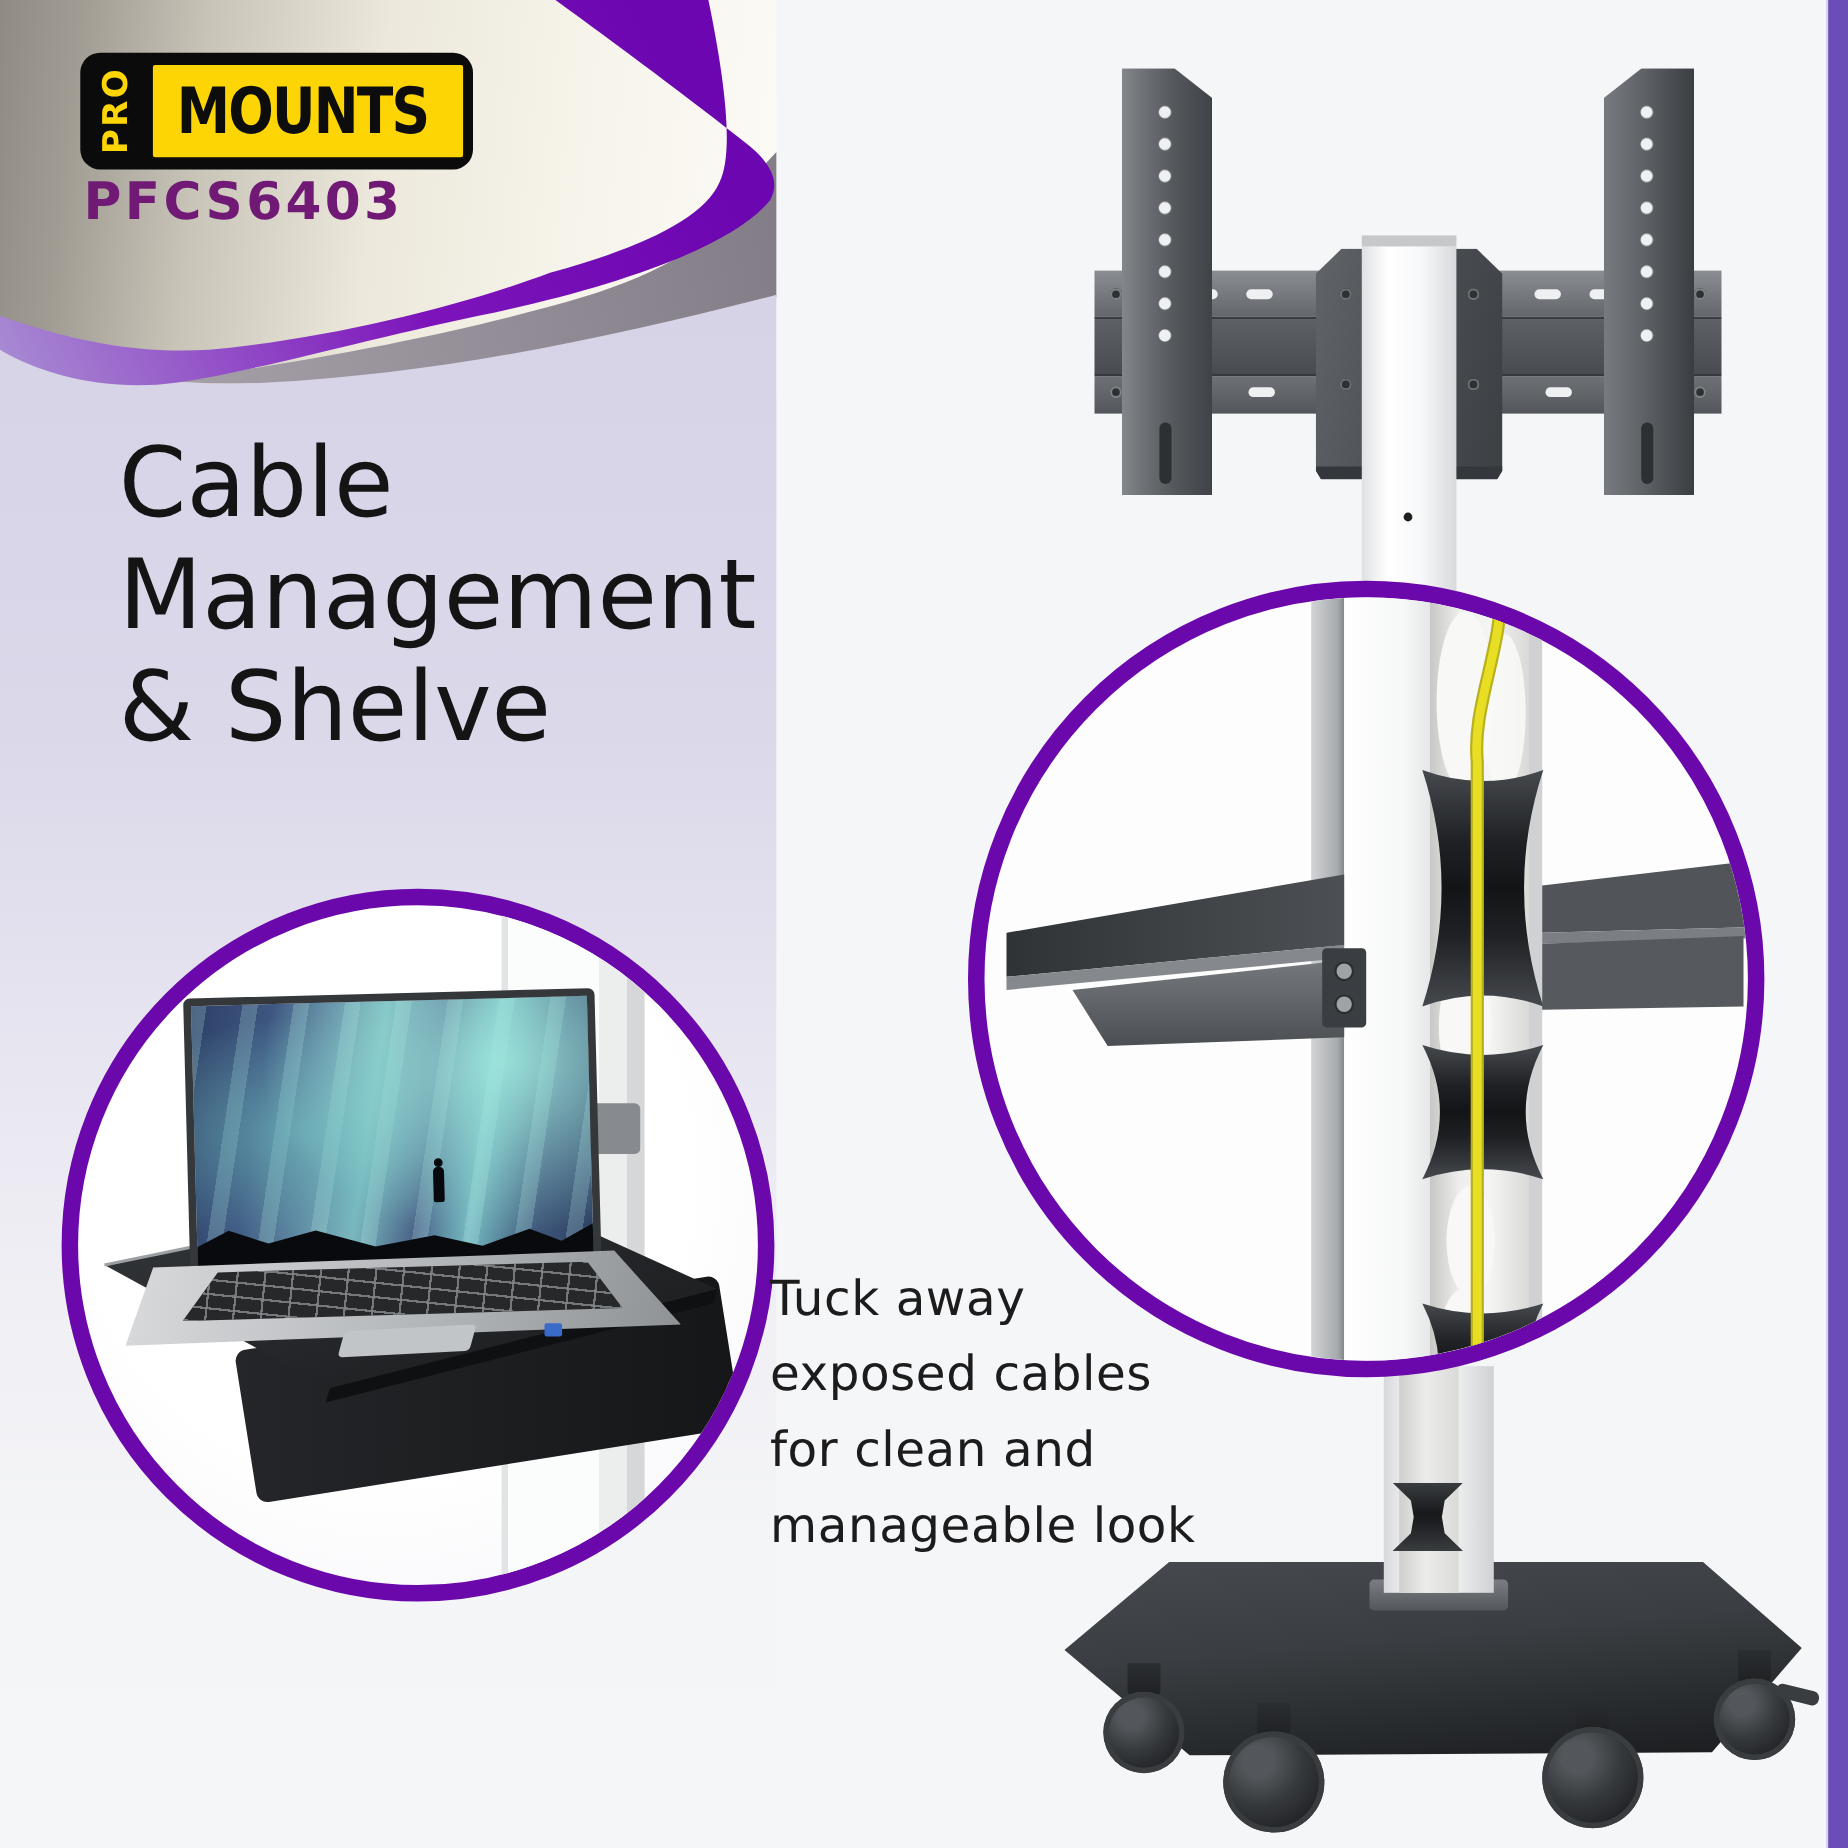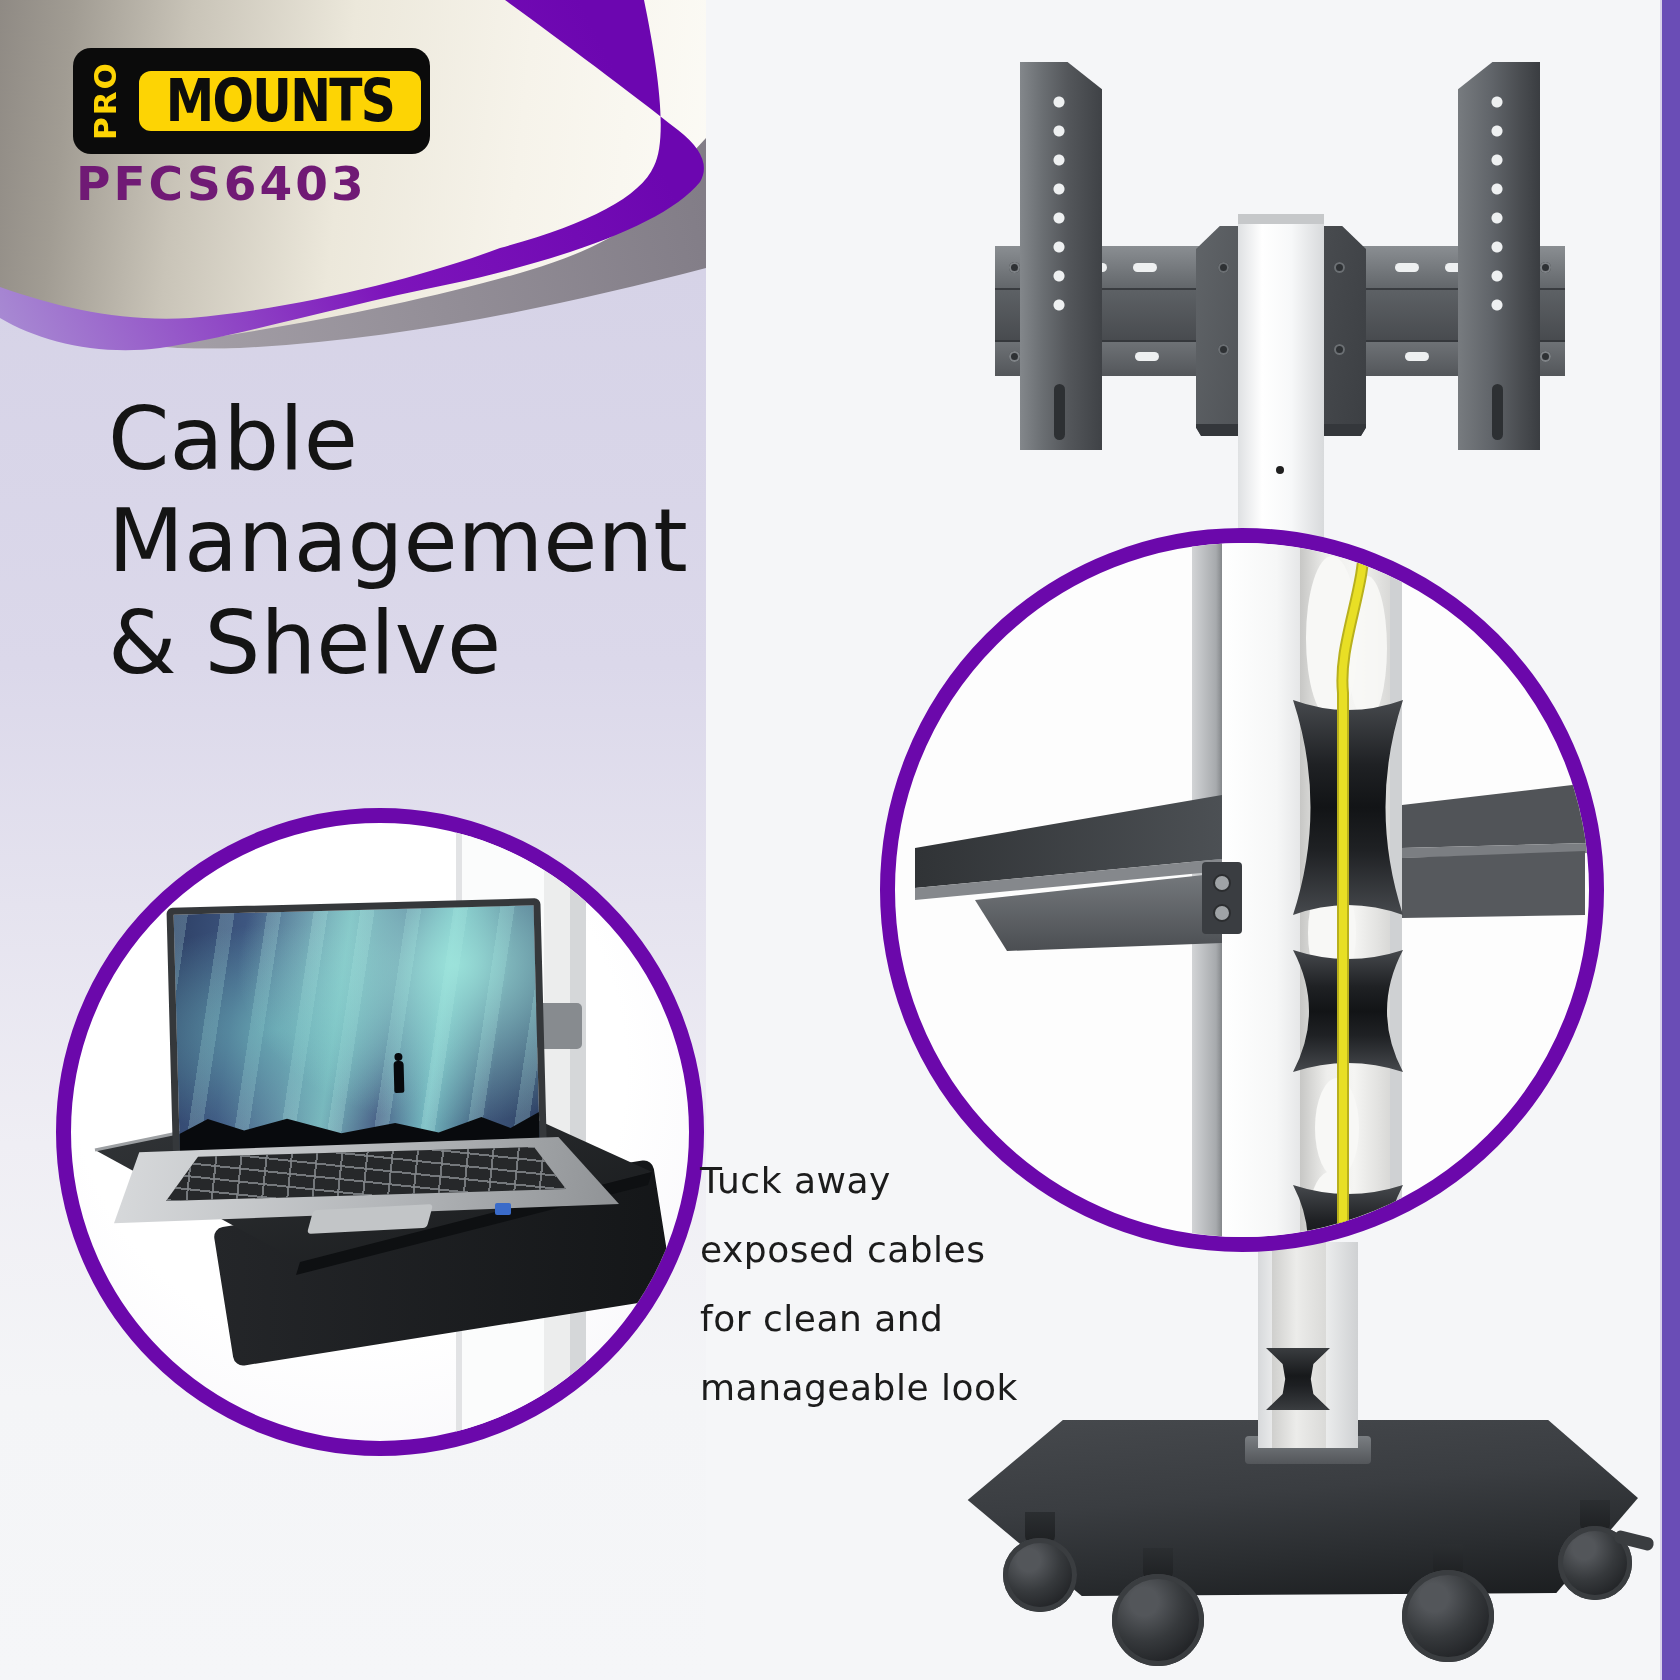--- a/index.html
+++ b/index.html
@@ -13,28 +13,28 @@
   .panel-top{left:0;top:0;width:706px;height:360px;
      background:linear-gradient(96deg,#8f8a84 0%,#a19c93 10%,#c9c4b8 26%,#ece8db 48%,#f6f3ea 72%,#fcfbf6 100%);}
   .swoosh-svg{left:0;top:0;width:706px;height:1680px;}
 
   
   .logo{left:73px;top:48px;width:357px;height:106px;background:#0b0b0b;border-radius:18px;
         display:flex;align-items:center;z-index:9;}
   .logo-pro{width:60px;text-align:center;color:var(--brand-yellow,#fdd404);
         font-weight:bold;font-size:31px;letter-spacing:2px;
         writing-mode:vertical-rl;transform:rotate(180deg);margin-left:6px;height:86px;line-height:52px;}
-  .logo-mounts{flex:1;height:60px;margin:0 9px 0 0;background:var(--brand-yellow,#fdd404);
-        border-radius:12px;display:flex;align-items:center;justify-content:center;}
+  .logo-mounts{flex:1;height:84px;margin:0 9px 0 0;background:var(--brand-yellow,#fdd404);
+        border-radius:2px;display:flex;align-items:center;}
   .logo-mounts span{font-weight:bold;font-size:58px;color:#0d0d0d;transform:scaleX(.84);letter-spacing:-2px;}
   .model{left:76px;top:156px;font-size:47px;font-weight:600;color:#701a75;letter-spacing:3px;z-index:9;}
 
   
   .heading{left:108px;top:388px;font-size:88px;line-height:102px;font-weight:normal;color:#141414;z-index:9;}
-  .cable-text{left:700px;top:1146px;font-size:36px;line-height:69px;font-weight:400;color:#1c1c1c;z-index:9;letter-spacing:.5px;}
+  .cable-text{left:700px;top:1146px;font-size:44px;line-height:69px;font-weight:400;color:#1c1c1c;z-index:9;letter-spacing:.5px;}
   .shelf-label{left:120px;top:1492px;width:480px;text-align:center;font-size:64px;font-weight:bold;color:#121212;z-index:9;}
 
   
   .right-bar{right:0;top:0;width:18px;height:1680px;background:var(--accent-bar,#6a4db6);z-index:10;
      box-shadow:-2px 0 0 #d9d2ea;}
 
   
   .rail{top:62px;width:82px;height:388px;z-index:4;
      background:linear-gradient(90deg,#83878b 0%,#6a6e72 28%,#54575b 58%,#3f4246 100%);}
   .rail-left{left:1020px;clip-path:polygon(0 0,58% 0,100% 7%,100% 100%,0 100%);}

